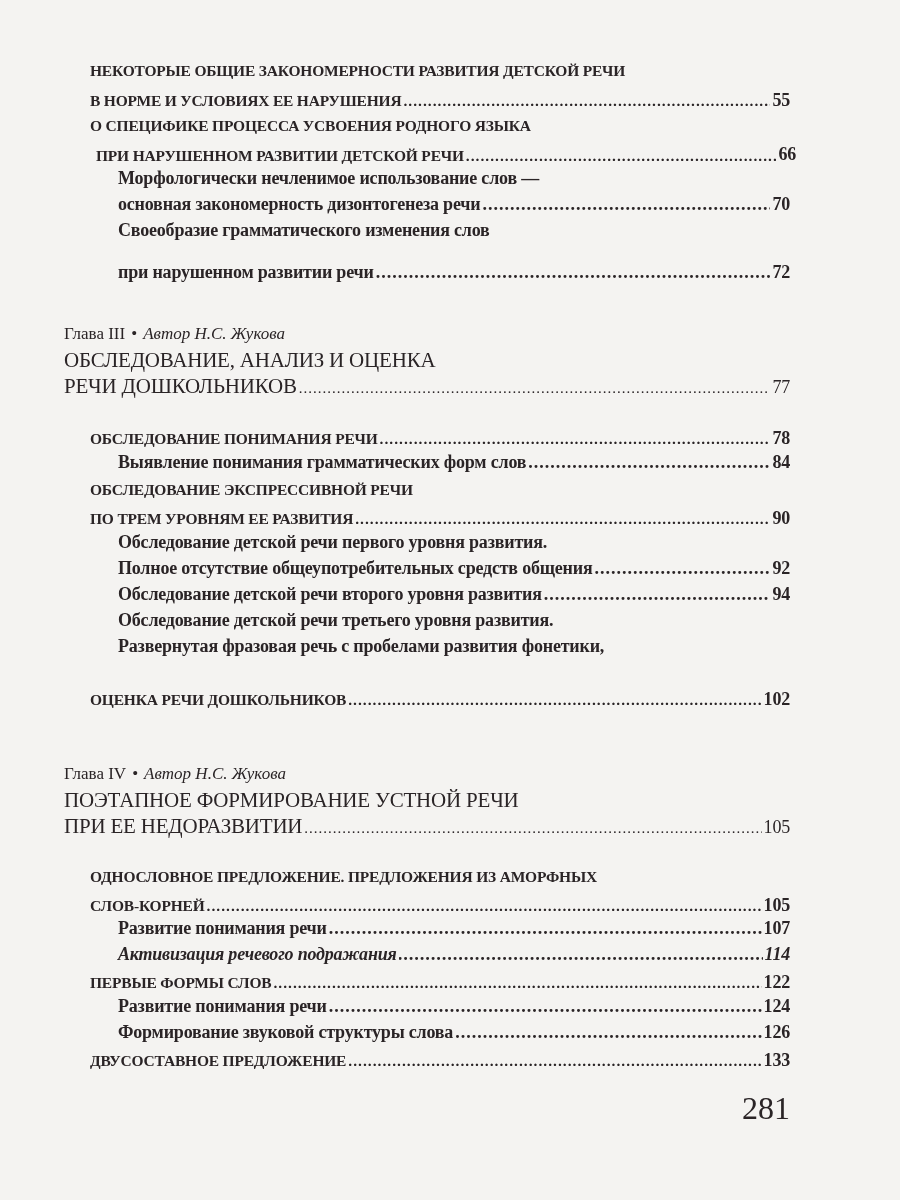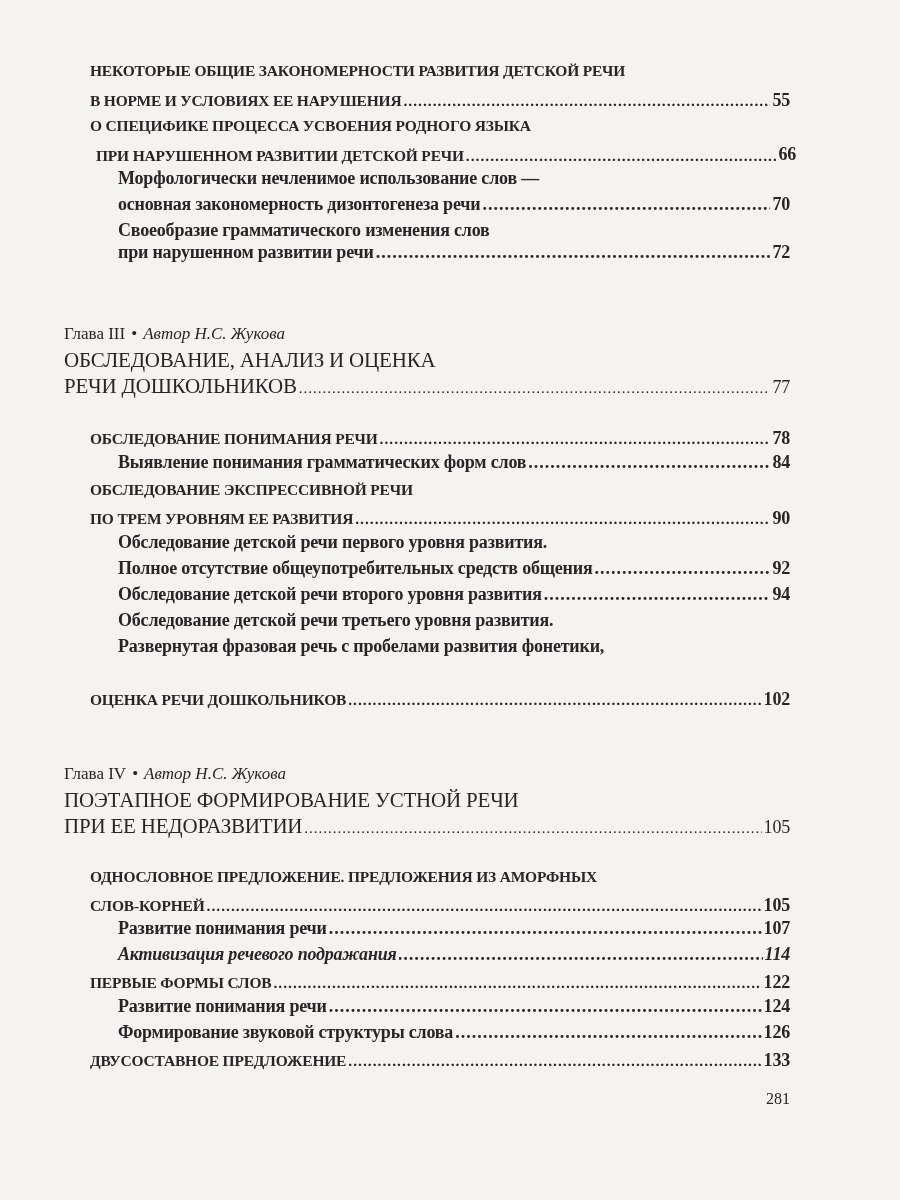--- a/index.html
+++ b/index.html
@@ -22,21 +22,21 @@
     }
     .row .dots::before {
       content:"................................................................................................................................................................................................................................................................................................";
     }
     .row .pg { flex:0 0 auto; }
     .caps { font-size:15.5px; font-weight:bold; letter-spacing:-0.2px; }
     .sub { font-size:18px; font-weight:bold; letter-spacing:-0.2px; }
     .big { font-size:21px; font-weight:normal; letter-spacing:-0.2px; }
     .chap { font-size:17px; }
     .chap .it { font-style:italic; }
-    .pagenum { position:absolute; right:110px; top:1030px; font-size:16px; }
+    .pagenum { position:absolute; right:110px; top:1030px; font-size:32px; }
   </style>
 </head>
 <body>
 
 <div class="page">
 
   <div class="row caps" style="left:90px; top:62px;">
     <span class="t">НЕКОТОРЫЕ ОБЩИЕ ЗАКОНОМЕРНОСТИ РАЗВИТИЯ ДЕТСКОЙ РЕЧИ</span>
   </div>
   <div class="row caps" style="left:90px; top:90px; width:700px;">
@@ -56,21 +56,21 @@
     <span class="t">Морфологически нечленимое использование слов —</span>
   </div>
   <div class="row sub" style="left:118px; top:194px; width:672px;">
     <span class="t">основная закономерность дизонтогенеза речи</span>
     <span class="dots"></span>
     <span class="pg">70</span>
   </div>
   <div class="row sub" style="left:118px; top:220px;">
     <span class="t">Своеобразие грамматического изменения слов</span>
   </div>
-  <div class="row sub" style="left:118px; top:242px; width:672px;text-align:center;">
+  <div class="row sub" style="left:118px; top:262px; width:672px;text-align:center;">
     <span class="t">при нарушенном развитии речи</span>
     <span class="dots"></span>
     <span class="pg">72</span>
   </div>
 
   <div class="row chap" style="left:64px; top:324px;align-items:center;">
     <span>Глава III</span>
     <span style="margin:0 6px;">•</span>
     <span class="it">Автор Н.С. Жукова</span>
   </div>

